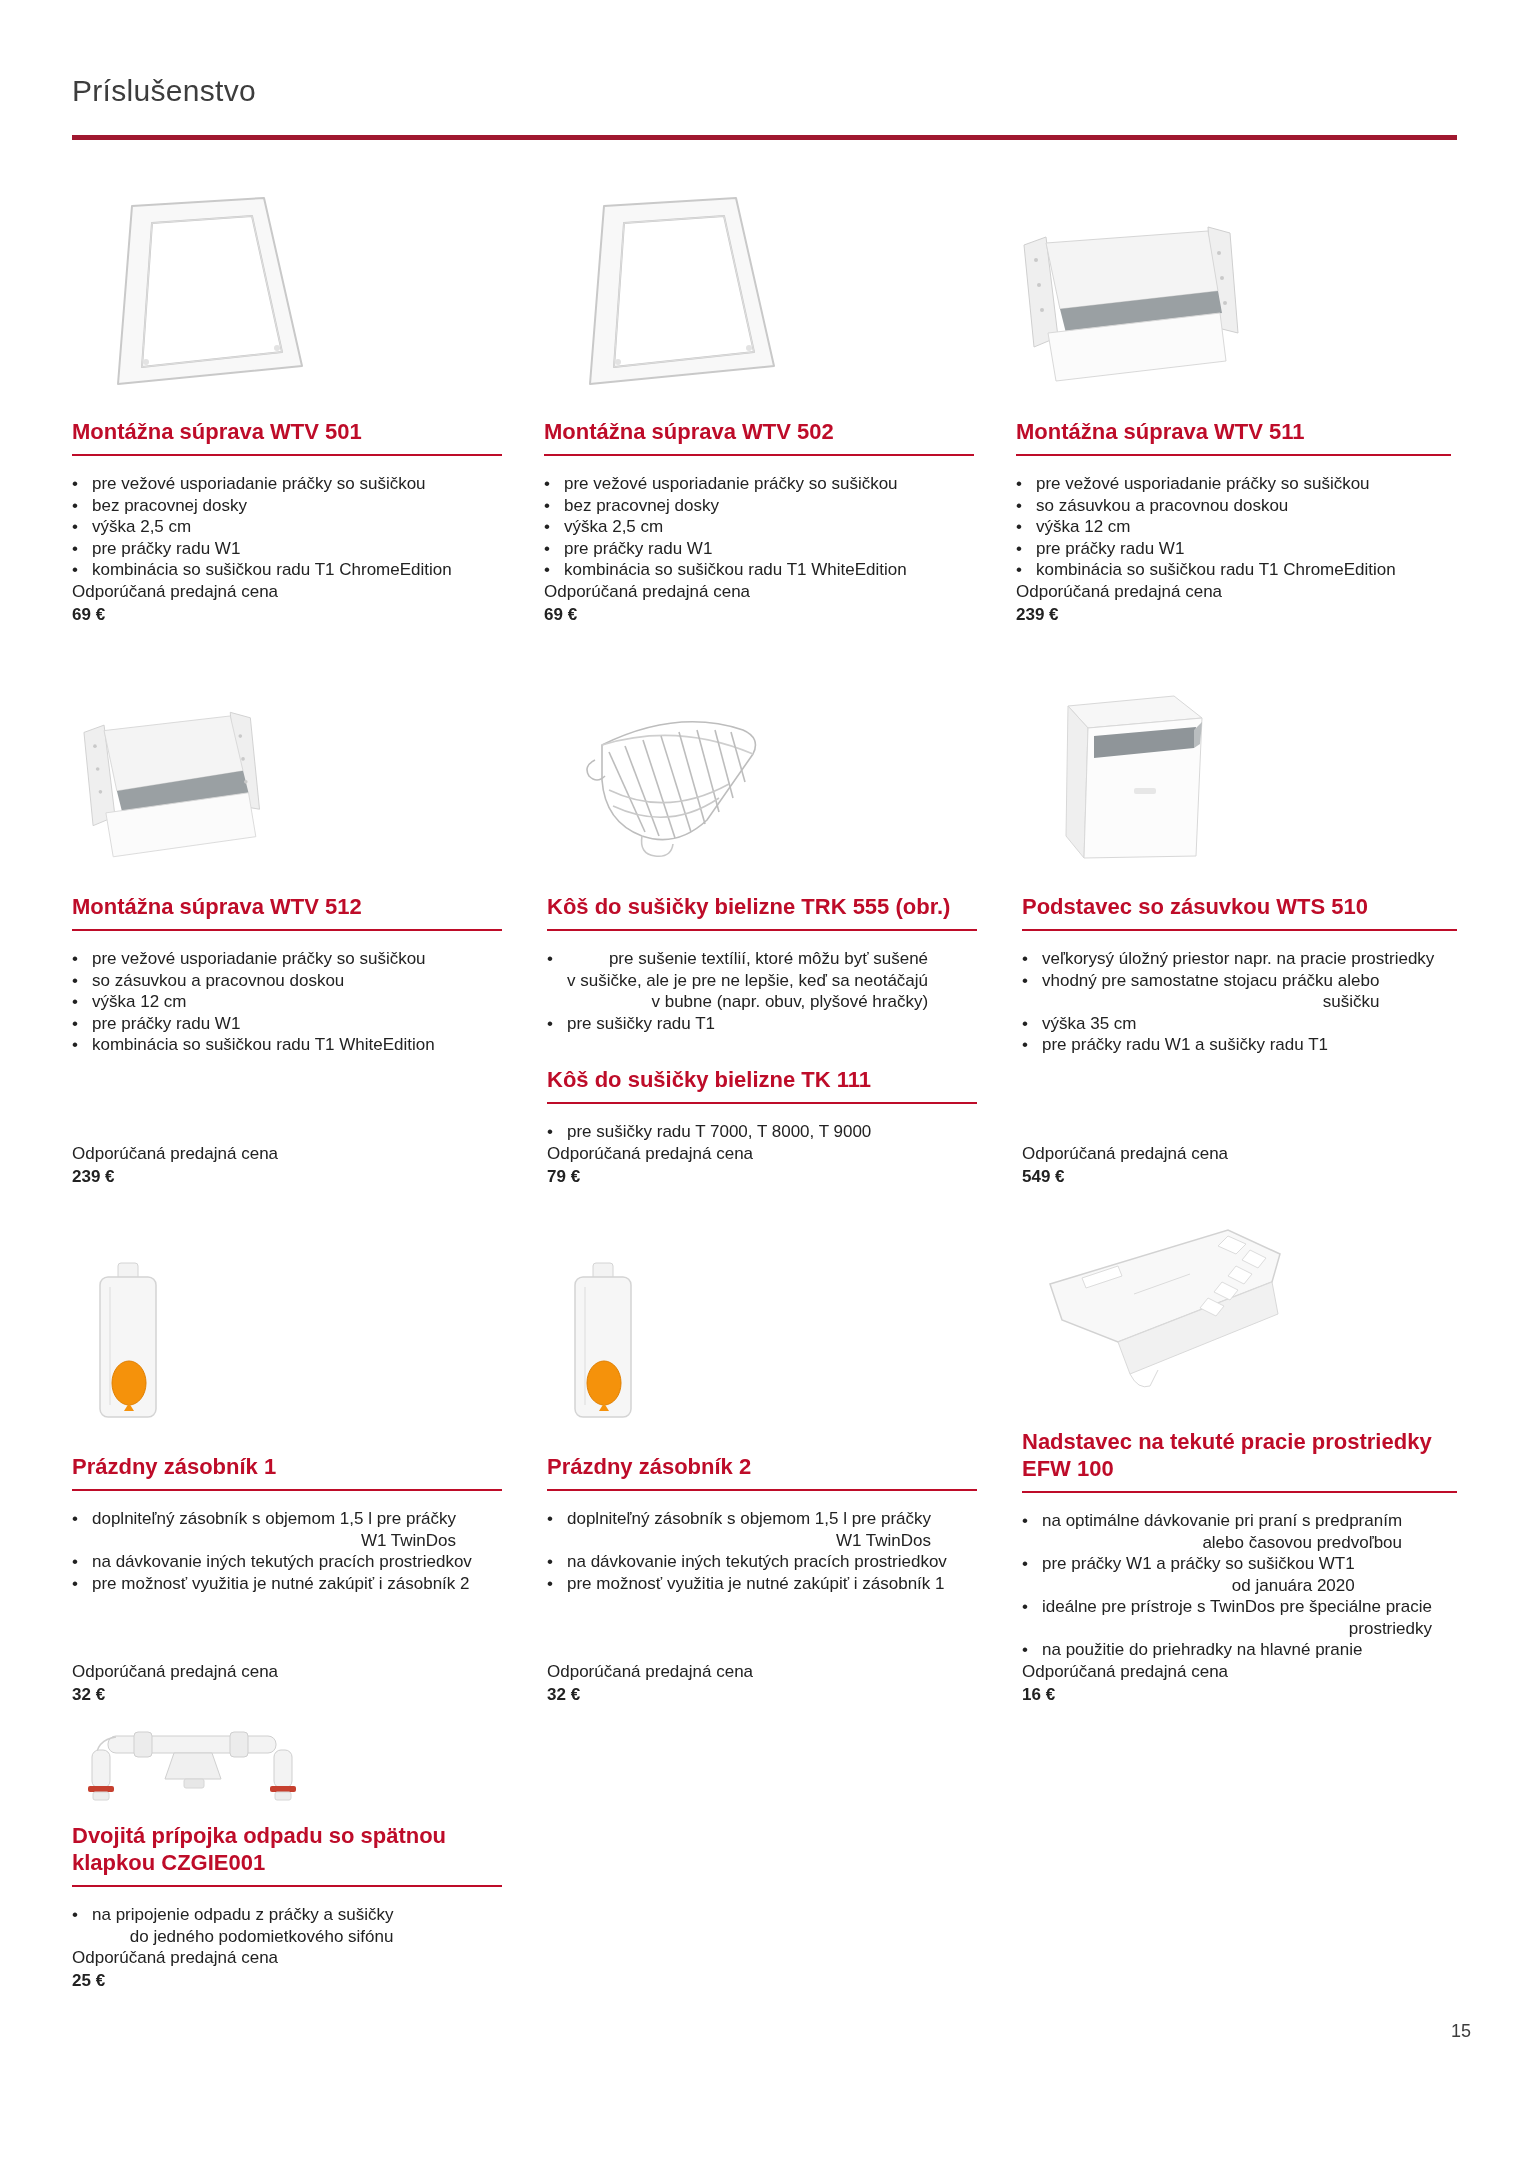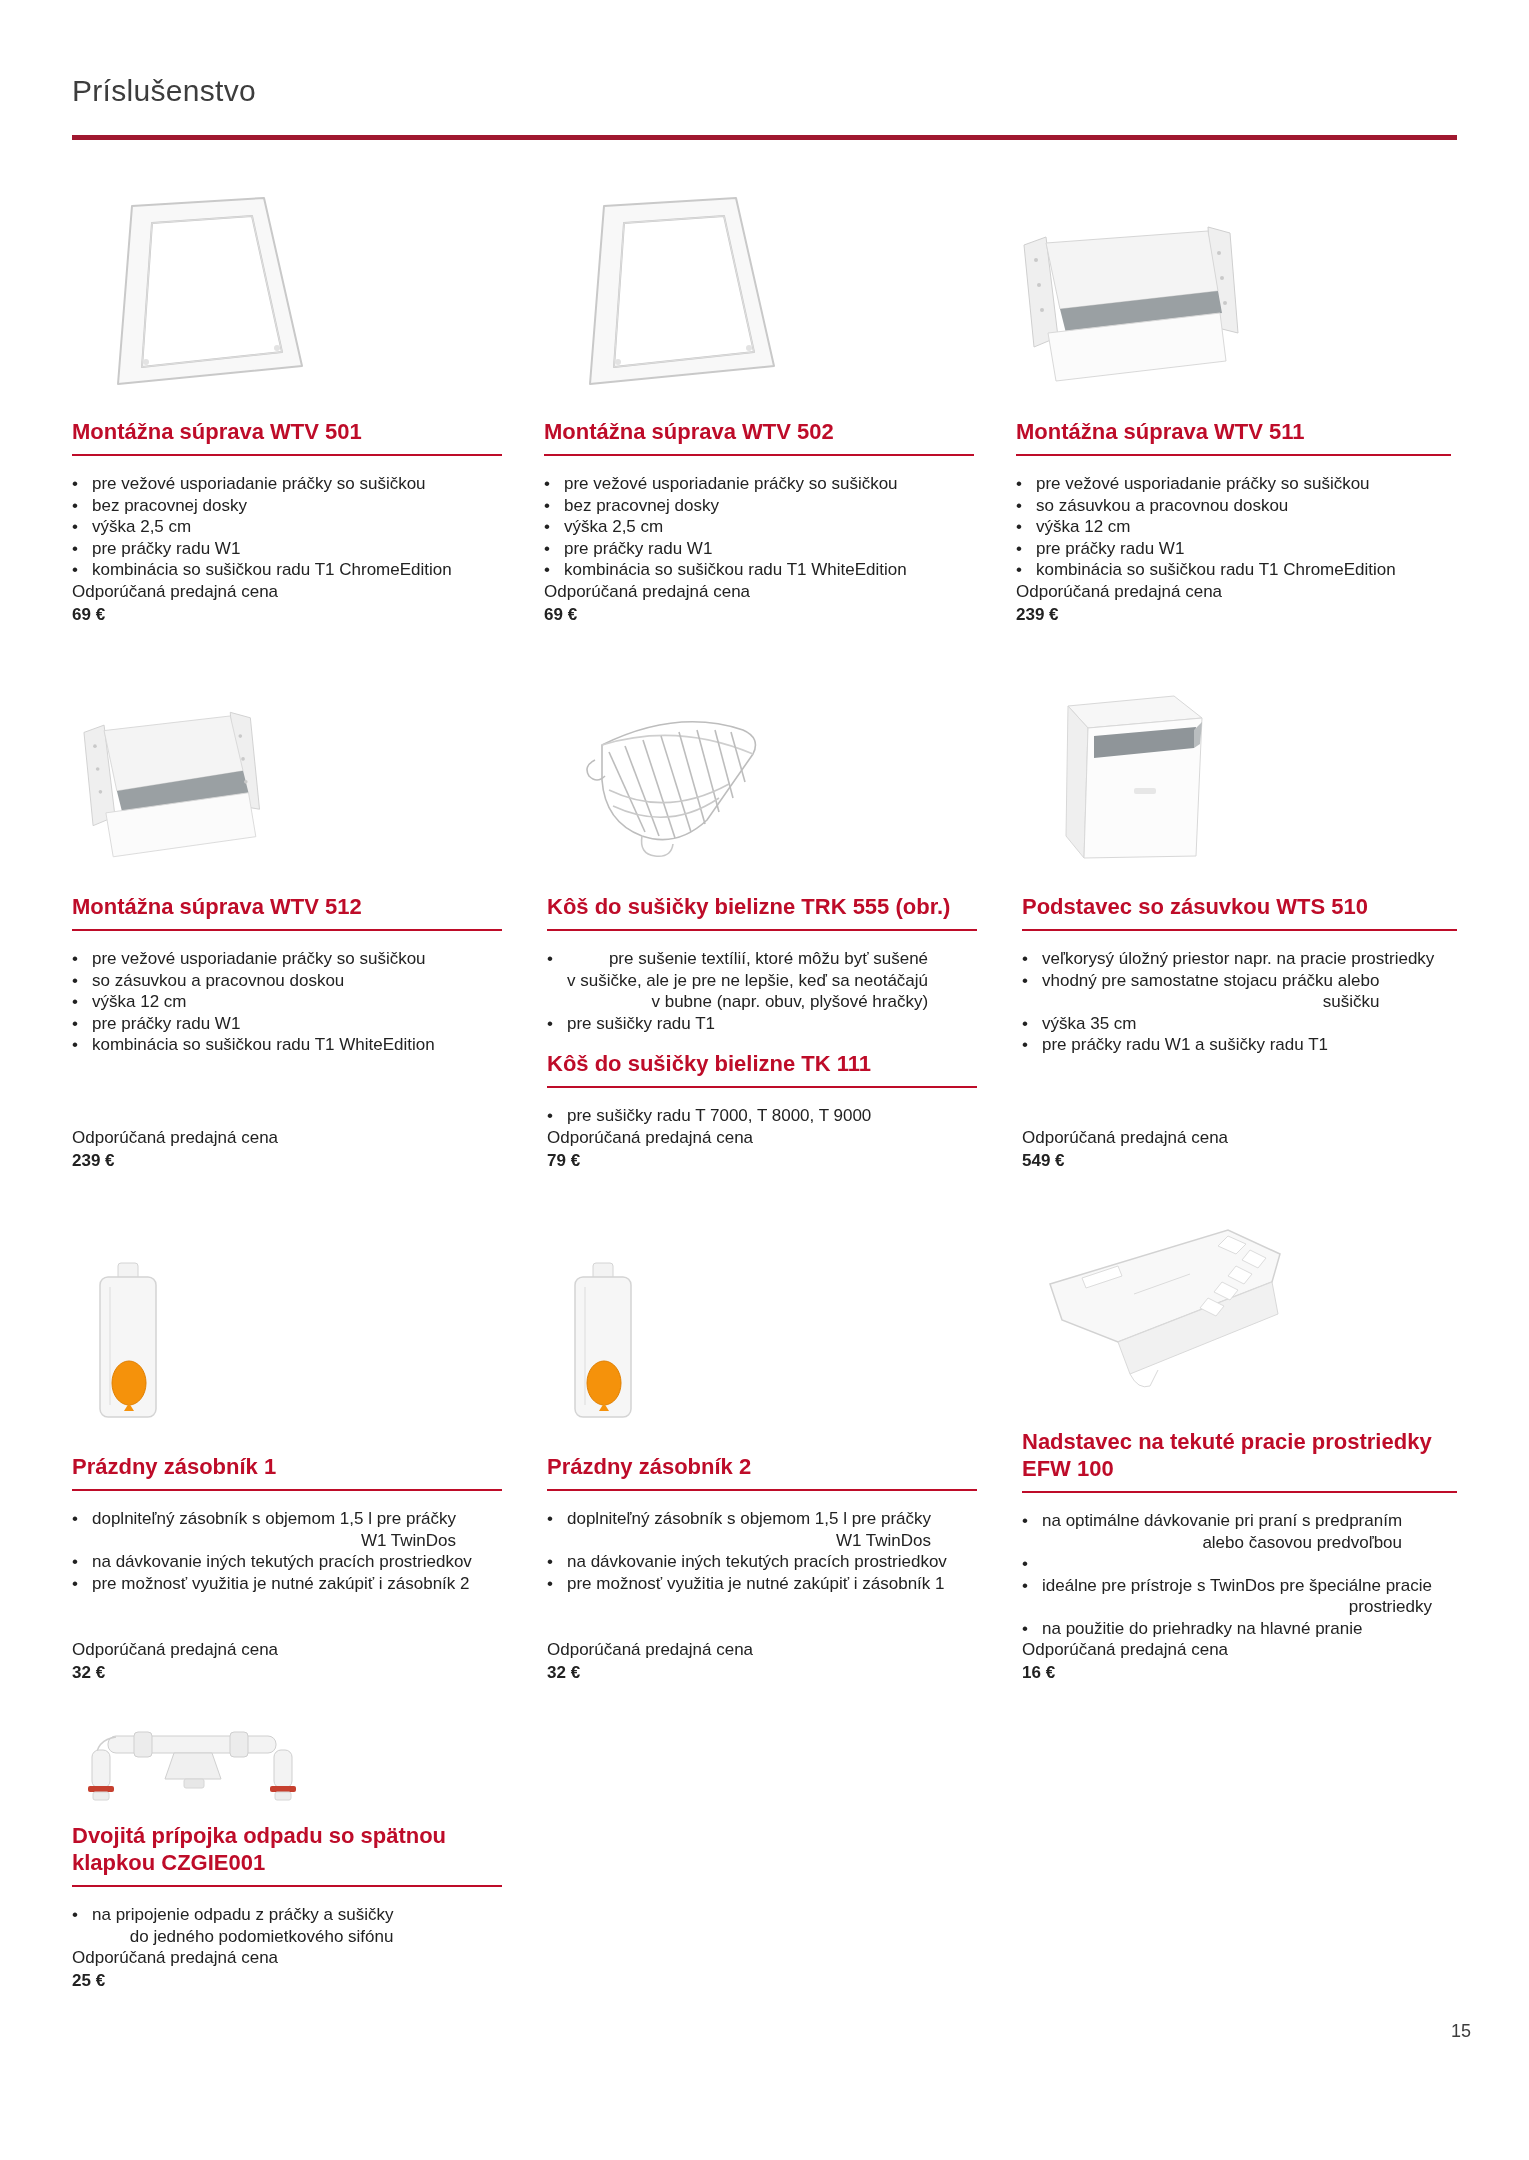--- a/index.html
+++ b/index.html
@@ -36,21 +36,21 @@
   .imgbox.h4x{height:104px;padding-bottom:18px;}
   .product-title{
     margin:0;font-size:22px;line-height:27px;font-weight:700;
     color:#be0c29;white-space:pre-line;
   }
   .title-rule{border:none;border-top:2px solid #be0c29;margin:9px 0 0;}
   .spec-list{margin:17px 0 0;padding:0;list-style:none;}
   .spec-list li{display:flex;font-size:17px;line-height:21.5px;color:#222;}
   .spec-list .dot{flex:0 0 20px;width:20px;}
   .spec-list .bt{white-space:pre-line;text-align:right;}
-  .section + .section{margin-top:16px;}
+  .section + .section{margin-top:32px;}
   .price{margin-top:auto;padding-bottom:16px;font-size:17px;line-height:22px;}
   .price-value{font-weight:700;margin-top:1px;}
   .page-num{
     position:absolute;right:58px;bottom:42px;
     font-size:18px;color:#3d3d3d;
   }
   svg{display:block;}
 </style>
 </head>
 <body>
@@ -429,20 +429,22 @@
 EFW 100</h3>
         <hr class="title-rule">
         <ul class="spec-list">
           <li>
               <span class="dot">•</span>
               <span class="bt">na optimálne dávkovanie pri praní s predpraním
 alebo časovou predvoľbou</span>
             </li>
           <li>
               <span class="dot">•</span>
+              <span class="bt">pre práčky W1 a práčky so sušičkou WT1
+od januára 2020</span>
             </li>
           <li>
               <span class="dot">•</span>
               <span class="bt">ideálne pre prístroje s TwinDos pre špeciálne pracie
 prostriedky</span>
             </li>
           <li>
               <span class="dot">•</span>
               <span class="bt">na použitie do priehradky na hlavné pranie</span>
             </li>

